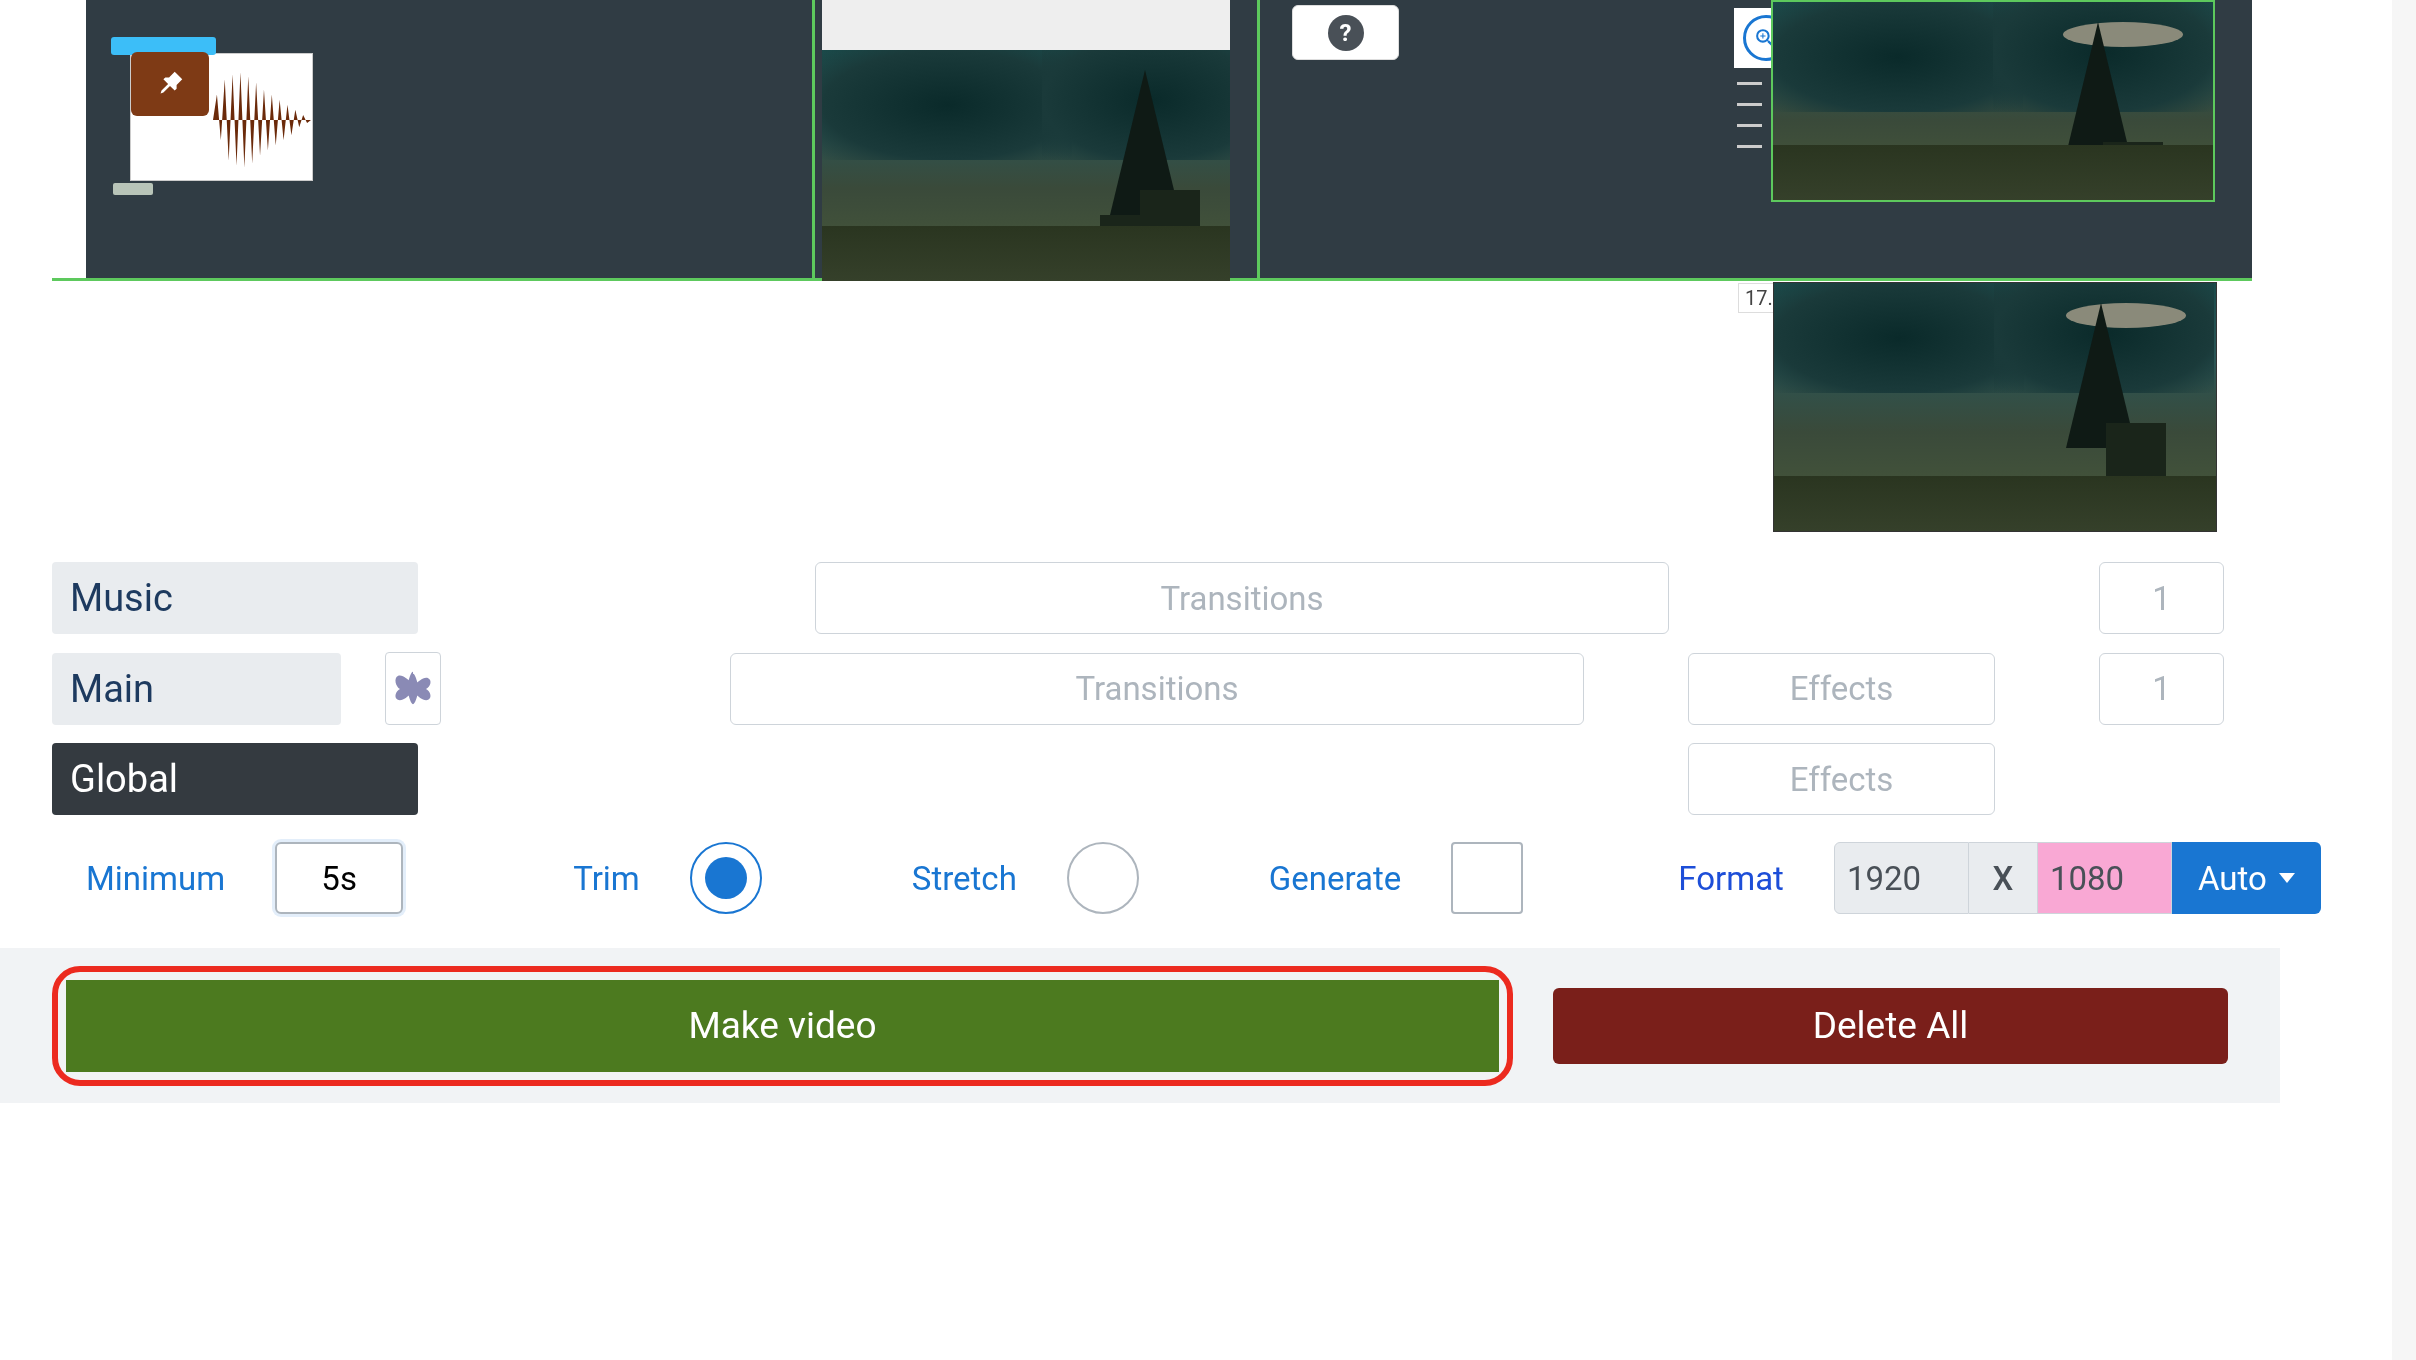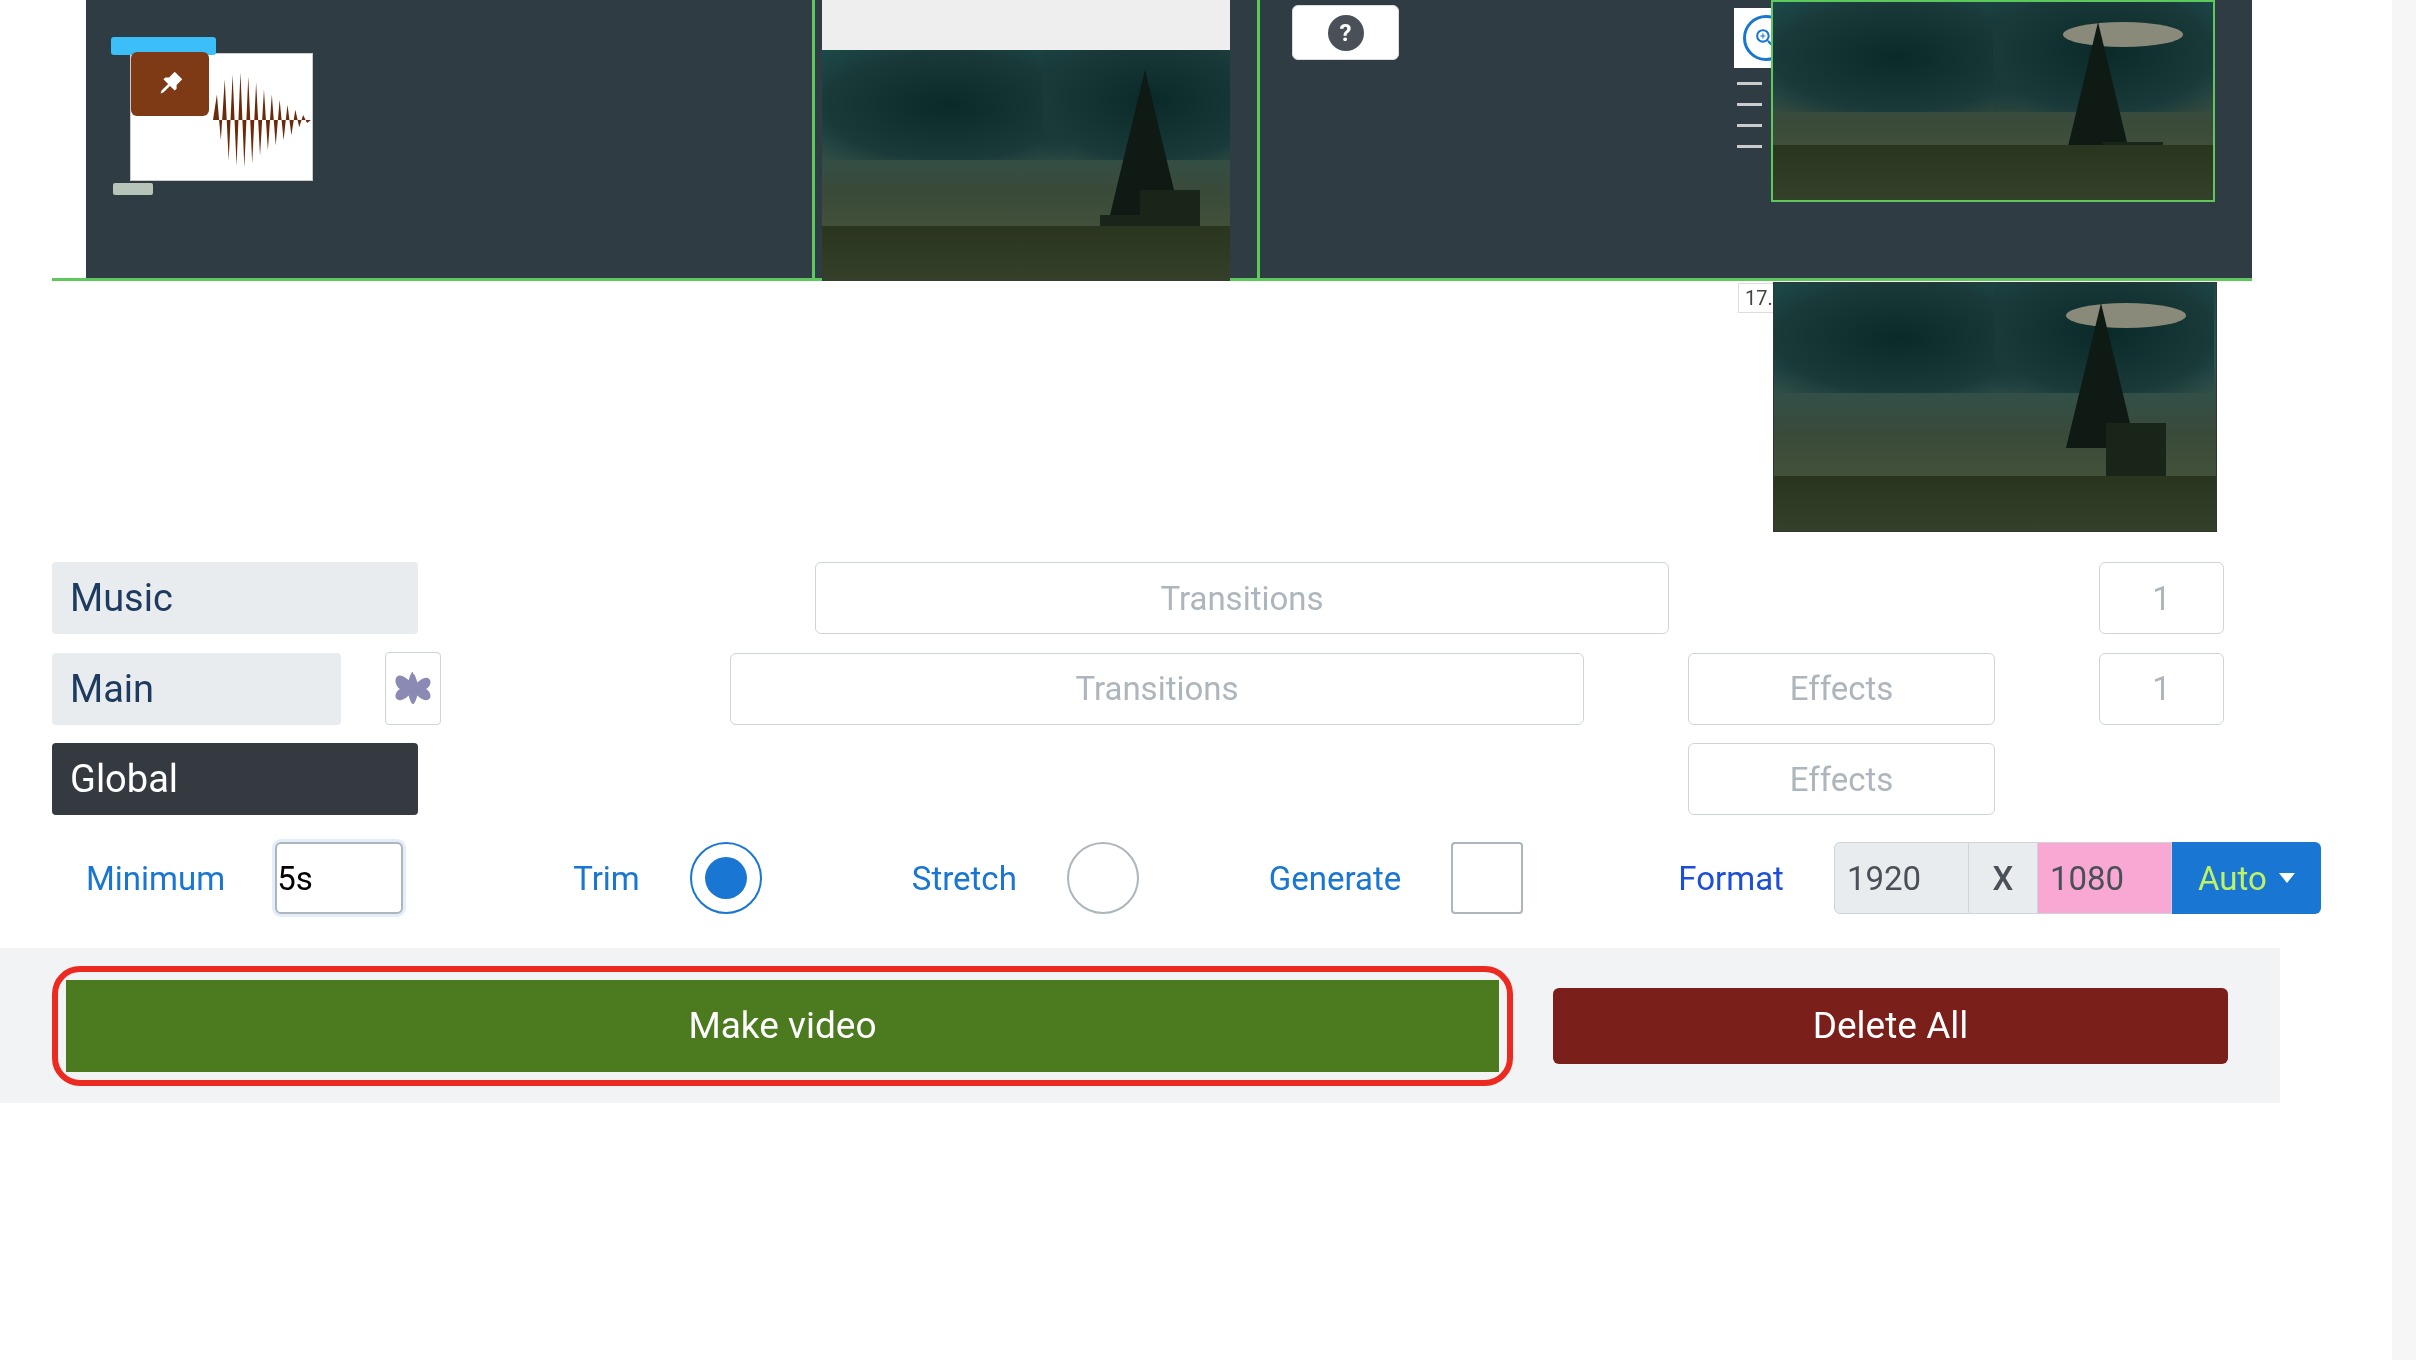--- a/index.html
+++ b/index.html
@@ -53,30 +53,30 @@
 .track-label.dark{background:#343a40;color:#fff}
 .butterfly-box{width:73px;height:73px;border:1px solid #ced4da;border-radius:4px;display:flex;align-items:center;justify-content:center;margin-left:-2px}
 .transitions-btn{flex:0 0 854px;height:72px;border:1px solid #ced4da;border-radius:6px;background:#fff;display:flex;align-items:center;justify-content:center;font-size:33px;color:#adb5bd}
 .effects-btn{flex:0 0 307px;height:72px;border:1px solid #ced4da;border-radius:6px;background:#fff;display:flex;align-items:center;justify-content:center;font-size:33px;color:#adb5bd;margin-left:58px}
 .count-box{flex:0 0 125px;height:72px;border:1px solid #ced4da;border-radius:6px;background:#fff;display:flex;align-items:center;justify-content:center;font-size:33px;color:#adb5bd;margin-left:58px}
 .spacer-lg{flex:0 0 305px}
 
 .options-row{position:absolute;left:52px;top:842px;width:2172px;display:flex;align-items:center;gap:50px}
 .opt-label{font-size:33px;color:#1976d2}
 .opt-label.muted{color:#1d4ed8}
-.min-input{width:128px;height:72px;border:2px solid #adb5bd;border-radius:6px;font-size:33px;box-shadow:0 0 0 3px rgba(25,118,210,0.12)}
+.min-input{width:128px;height:72px;border:2px solid #adb5bd;border-radius:6px;text-align:center;font-size:33px;box-shadow:0 0 0 3px rgba(25,118,210,0.12)}
 .radio-circle{width:72px;height:72px;border:2px solid #adb5bd;border-radius:50%;background:#fff;position:relative;flex-shrink:0}
 .radio-circle.selected{border-color:#1976d2}
 .radio-circle.selected::after{content:"";position:absolute;left:50%;top:50%;transform:translate(-50%,-50%);width:42px;height:42px;background:#1976d2;border-radius:50%}
 .checkbox{width:72px;height:72px;border:2px solid #adb5bd;border-radius:4px;background:#fff;flex-shrink:0}
 .fmt-group{display:flex;margin-left:auto}
 .fmt-input{width:135px;height:72px;border:1px solid #ced4da;background:#e9ecef;font-size:33px;padding:0 12px;color:#495057}
 .fmt-input:first-child{border-radius:6px 0 0 6px}
 .fmt-x{width:68px;height:72px;border:1px solid #ced4da;border-left:none;border-right:none;background:#e9ecef;display:flex;align-items:center;justify-content:center;font-size:33px;color:#495057;font-weight:500}
-.fmt-auto{height:72px;background:#1976d2;color:#bef264;border:none;border-radius:0 6px 6px 0;font-size:33px;padding:8px 26px;display:flex;align-items:center;gap:12px}
+.fmt-auto{height:72px;background:#1976d2;color:#ffffff;border:none;border-radius:0 6px 6px 0;font-size:33px;padding:8px 26px;display:flex;align-items:center;gap:12px}
 .caret-down{width:0;height:0;border-left:8px solid transparent;border-right:8px solid transparent;border-top:10px solid #fff}
 
 .action-bar{position:absolute;left:0;top:948px;width:2280px;height:155px;background:#f1f3f5;display:flex;align-items:center;padding:0 52px;gap:40px}
 .make-wrap{flex:1;padding:8px;border:6px solid #ec2a1f;border-radius:28px}
 .make-btn{width:100%;height:92px;background:#4c7a1f;color:#fff;border:none;border-radius:0;font-size:37px}
 .delete-btn{flex:0 0 675px;height:76px;background:#7a1f1a;color:#fff;border:none;border-radius:6px;font-size:37px}
 </style>
 </head>
 <body>
 

